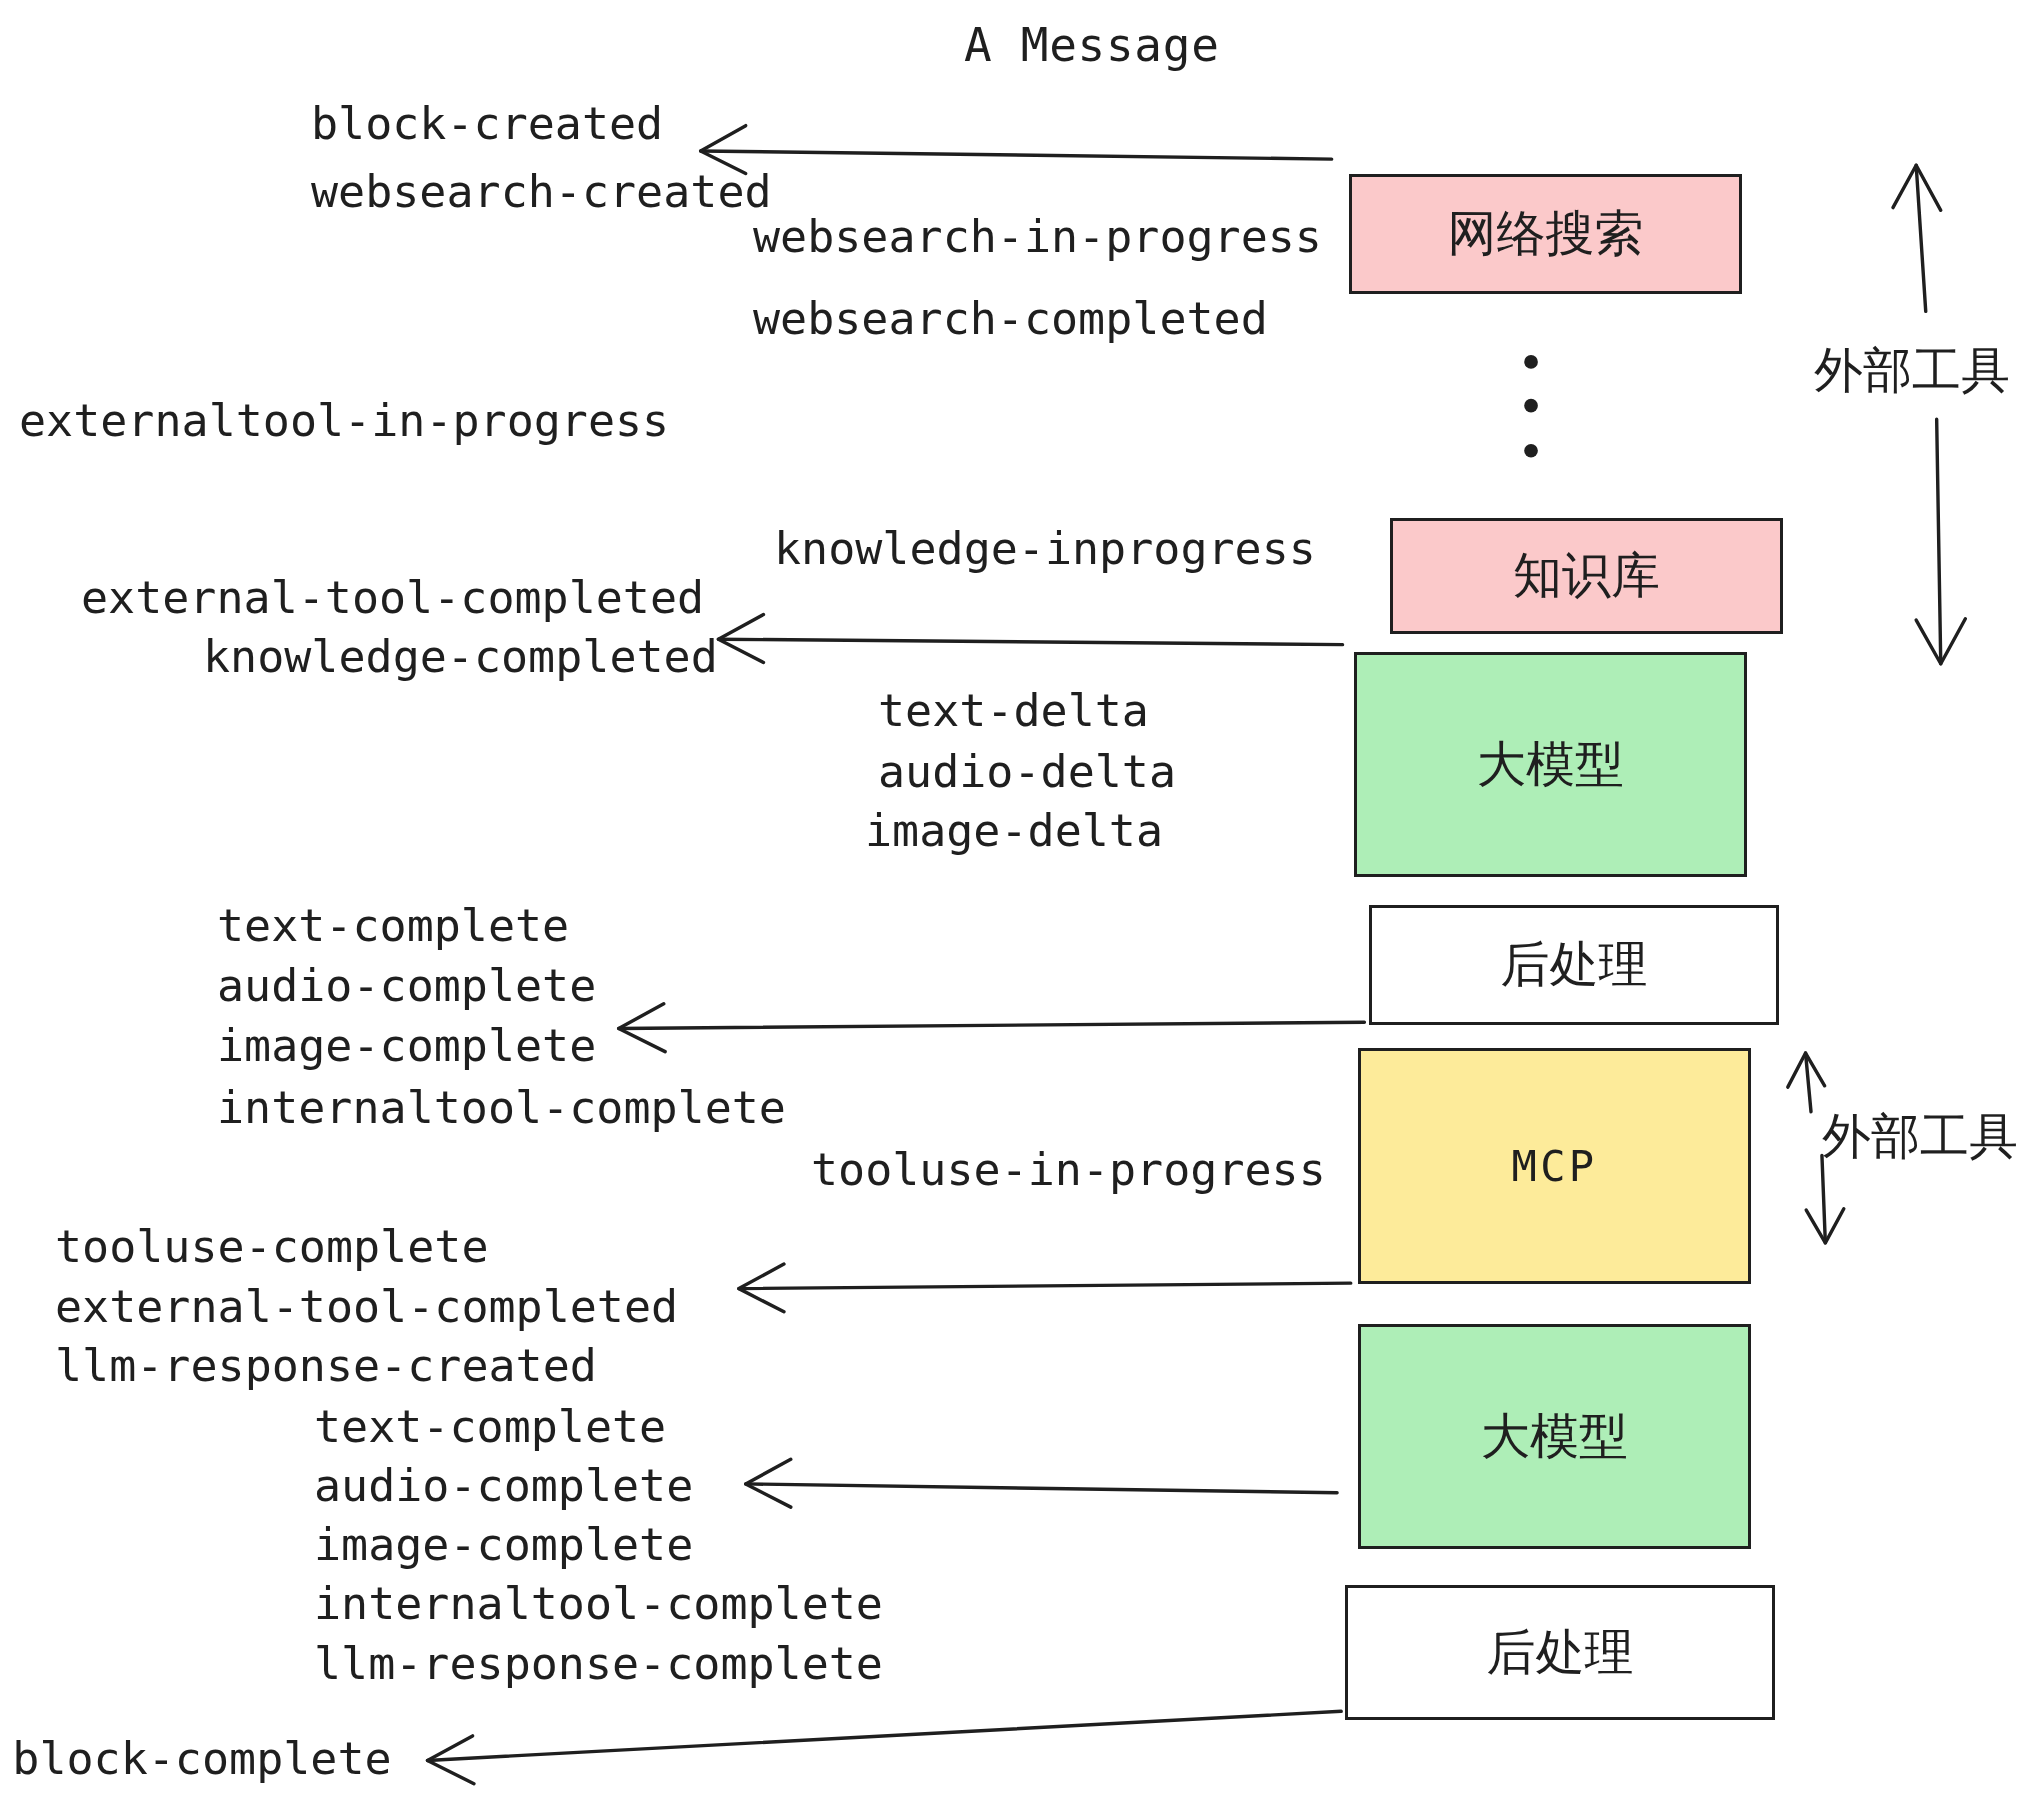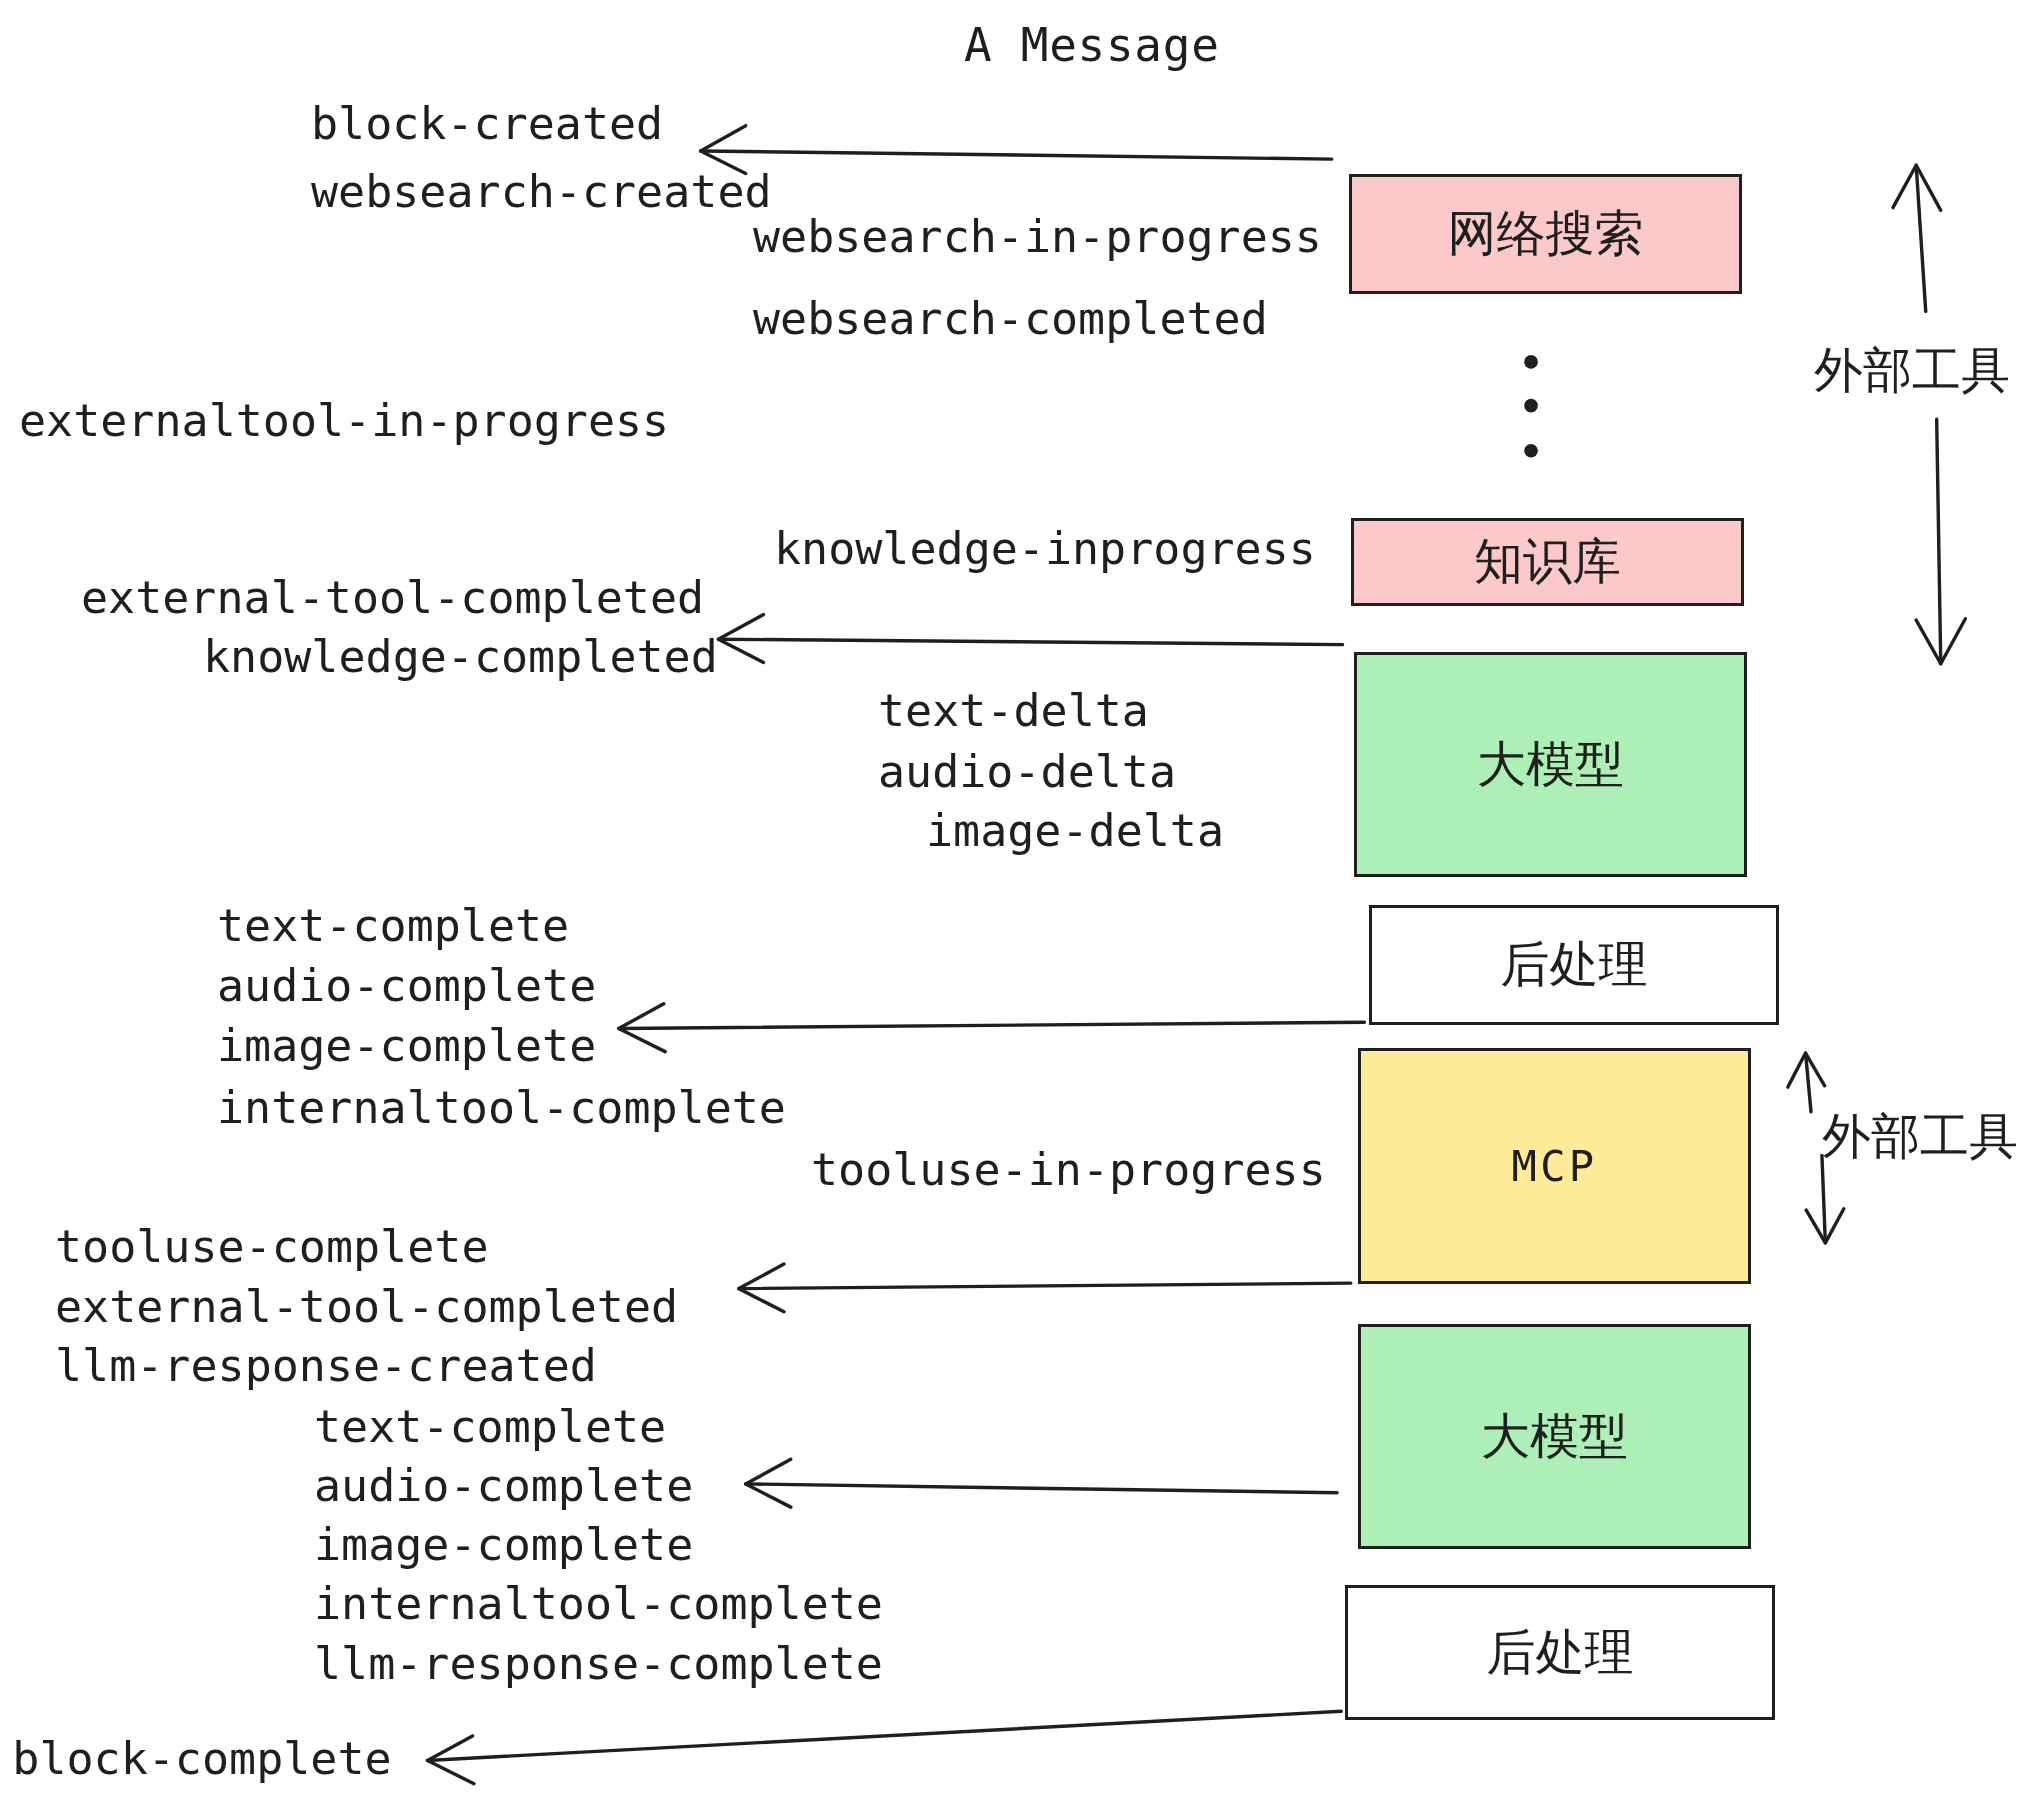--- a/index.html
+++ b/index.html
@@ -73,40 +73,40 @@
   <div class="ev" style="left:311px;top:101px">block-created</div>
   <div class="ev" style="left:311px;top:169px">websearch-created</div>
   <div class="ev" style="left:753px;top:214px">websearch-in-progress</div>
   <div class="ev" style="left:753px;top:296px">websearch-completed</div>
   <div class="ev" style="left:774px;top:526px">knowledge-inprogress</div>
   <div class="ev" style="left:19px;top:398px">externaltool-in-progress</div>
   <div class="ev" style="left:81px;top:575px">external-tool-completed</div>
   <div class="ev" style="left:203px;top:634px">knowledge-completed</div>
   <div class="ev" style="left:878px;top:688px">text-delta</div>
   <div class="ev" style="left:878px;top:749px">audio-delta</div>
-  <div class="ev" style="left:926px;top:808px">image-delta</div>
+  <div class="ev" style="left:865px;top:808px">image-delta</div>
   <div class="ev" style="left:217px;top:903px">text-complete</div>
   <div class="ev" style="left:217px;top:963px">audio-complete</div>
   <div class="ev" style="left:217px;top:1023px">image-complete</div>
   <div class="ev" style="left:217px;top:1085px">internaltool-complete</div>
   <div class="ev" style="left:811px;top:1147px">tooluse-in-progress</div>
   <div class="ev" style="left:55px;top:1224px">tooluse-complete</div>
   <div class="ev" style="left:55px;top:1284px">external-tool-completed</div>
   <div class="ev" style="left:55px;top:1343px">llm-response-created</div>
   <div class="ev" style="left:314px;top:1404px">text-complete</div>
   <div class="ev" style="left:314px;top:1463px">audio-complete</div>
   <div class="ev" style="left:314px;top:1522px">image-complete</div>
   <div class="ev" style="left:314px;top:1581px">internaltool-complete</div>
   <div class="ev" style="left:314px;top:1641px">llm-response-complete</div>
   <div class="ev" style="left:12.3px;top:1736px">block-complete</div>
 
   <div class="box pink" style="left:1349px;top:174px;width:393px;height:120px">
     <span>网络搜索</span>
   </div>
-  <div class="box pink" style="left:1351px;top:518px;width:393px;height:88px">
+  <div class="box pink" style="left:1390px;top:518px;width:393px;height:116px">
     <span>知识库</span>
   </div>
   <div class="box green" style="left:1354px;top:652px;width:393px;height:225px">
     <span>大模型</span>
   </div>
   <div class="box white" style="left:1369px;top:905px;width:410px;height:120px">
     <span>后处理</span>
   </div>
   <div class="box yellow mono" style="left:1358px;top:1048px;width:393px;height:236px">
     <span>MCP</span>

